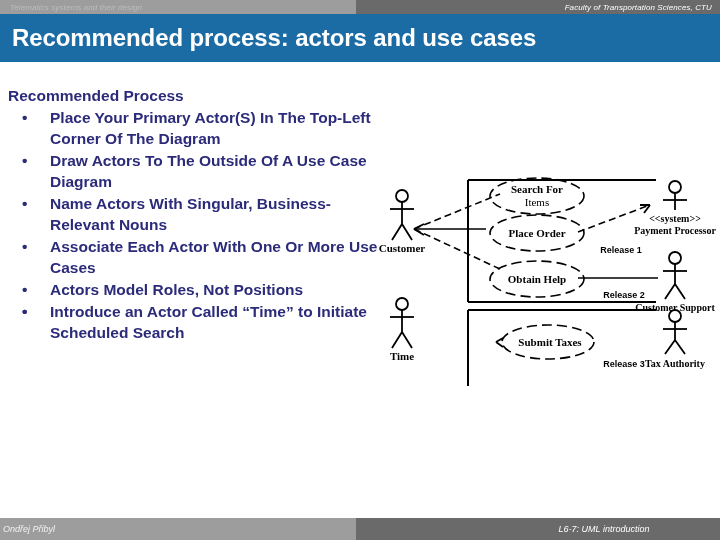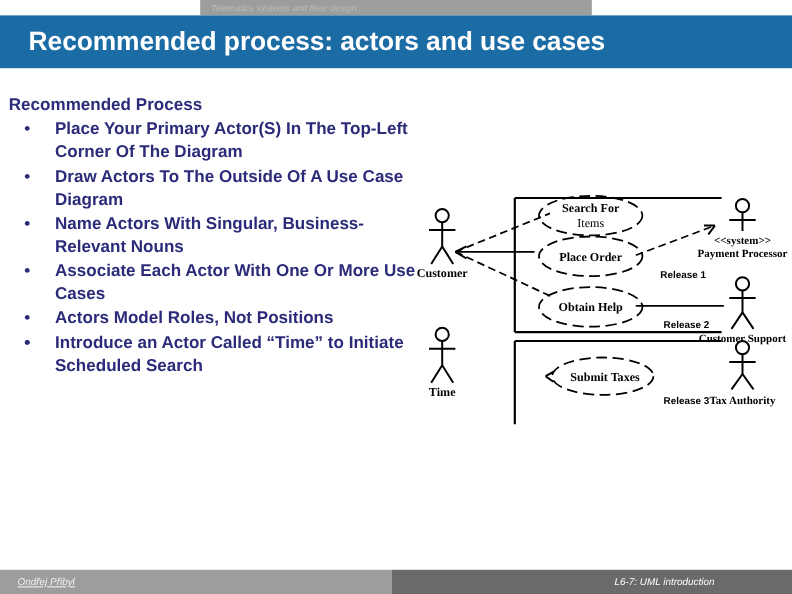--- a/index.html
+++ b/index.html
@@ -14,21 +14,20 @@
     overflow: hidden;
     font-family: "Liberation Sans", sans-serif;
   }
 
   
   #top-bar {
     position: absolute;
     left: 0; top: 0;
     width: 720px; height: 14px;
     display: flex;
-    justify-content: center;
   }
   #top-bar-left {
     width: 356px; height: 14px;
     background: #9d9d9d;
     display: flex;
     align-items: center;
   }
   #top-bar-right {
     flex: 1; height: 14px;
     background: #6a6a6a;
@@ -52,21 +51,21 @@
     left: 0; top: 14px;
     width: 720px; height: 48px;
     background: #1b6ba4;
     display: flex;
     align-items: center;
   }
   #slide-title {
     color: #ffffff;
     font-size: 24px;
     font-weight: bold;
-    padding-left: 26px;
+    padding-left: 12px;
     letter-spacing: -0.1px;
     font-family: "Liberation Sans", sans-serif;
   }
 
   
   #content {
     position: absolute;
     left: 0; top: 62px;
     width: 720px; height: 448px;
   }
@@ -136,31 +135,34 @@
     align-items: center;
     justify-content: flex-end;
   }
   .footer-text {
     font-size: 9px;
     font-style: italic;
     color: #ffffff;
     white-space: nowrap;
     font-family: "Liberation Sans", sans-serif;
   }
-  #author-label { padding-left: 16px; color: #f2f2f2; text-decoration: underline; }
+  #author-label { padding-left: 3px; color: #f2f2f2; }
   #lecture-label { padding-right: 28px; }
   #page-label { padding-right: 10px; font-style: normal; margin-top: 42px; }
 </style>
 </head>
 <body>
 
 <div id="top-bar">
   <div id="top-bar-left">
     <span class="strip-text" id="course-label">Telematics systems and their design</span>
   </div>
+  <div id="top-bar-right">
+    <span class="strip-text" id="faculty-label">Faculty of Transportation Sciences, CTU</span>
+  </div>
 </div>
 
 <div id="title-band">
   <span id="slide-title">Recommended process: actors and use cases</span>
 </div>
 
 <div id="content">
 
   <div id="bullet-column">
     <div id="list-heading">Recommended Process</div>

